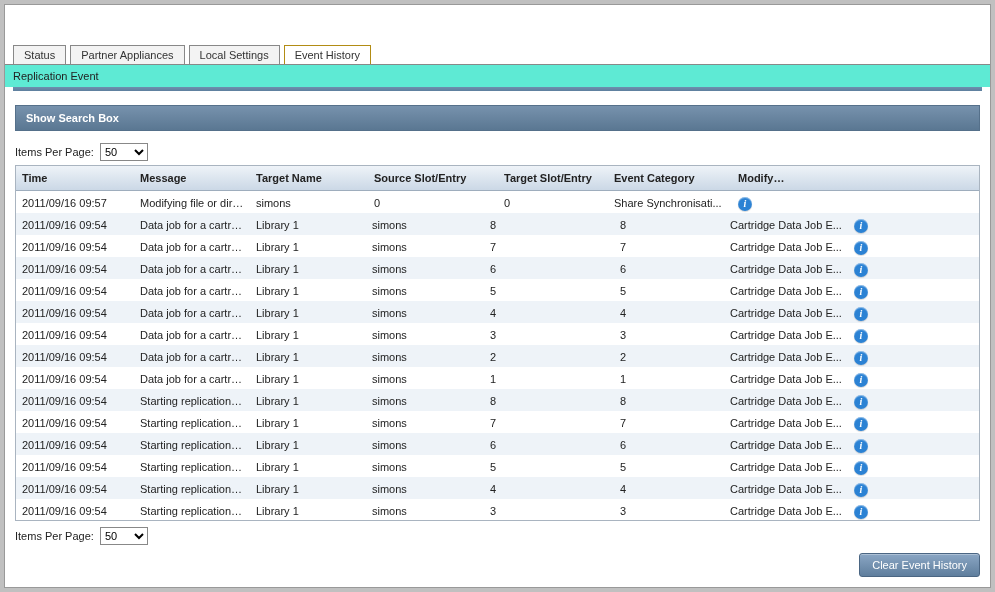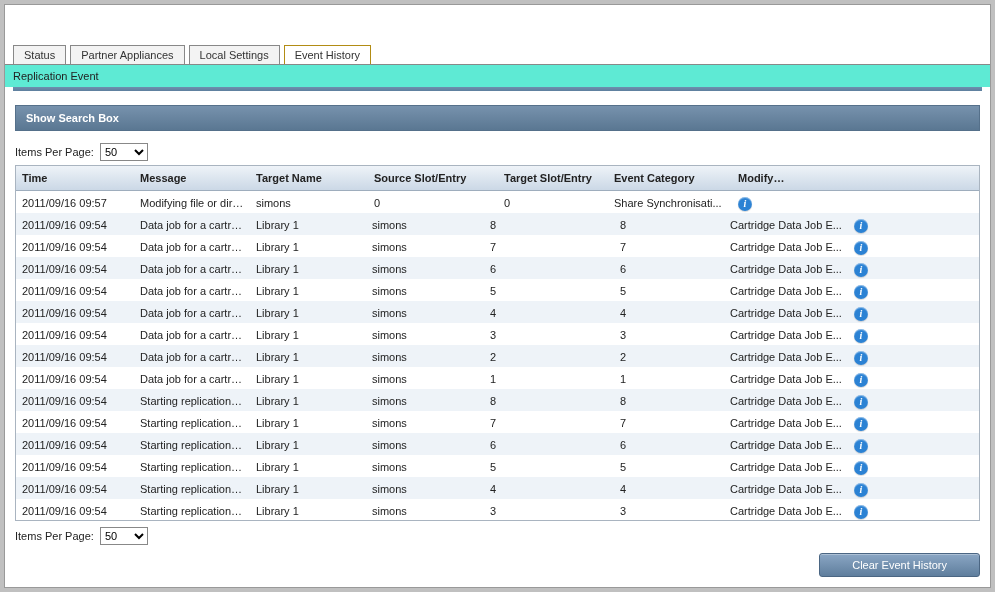--- a/index.html
+++ b/index.html
@@ -156,21 +156,21 @@
      display: flex;
      flex-direction: column;
      align-items: flex-end;
      gap: 8px;
   }
   .btn {
     background: linear-gradient(#8aa6c4,#5f7e9d);
     border: 1px solid #4b6683;
     color: #fff;
     font-size: 11px;
-    padding: 5px 32px;
+    padding: 5px 12px;
     border-radius: 3px;
     cursor: pointer;
     box-shadow: inset 0 1px rgba(255,255,255,.3);
   }
 </style>
 </head>
 <body>
 
 <div class="outer">
   <div class="window">

